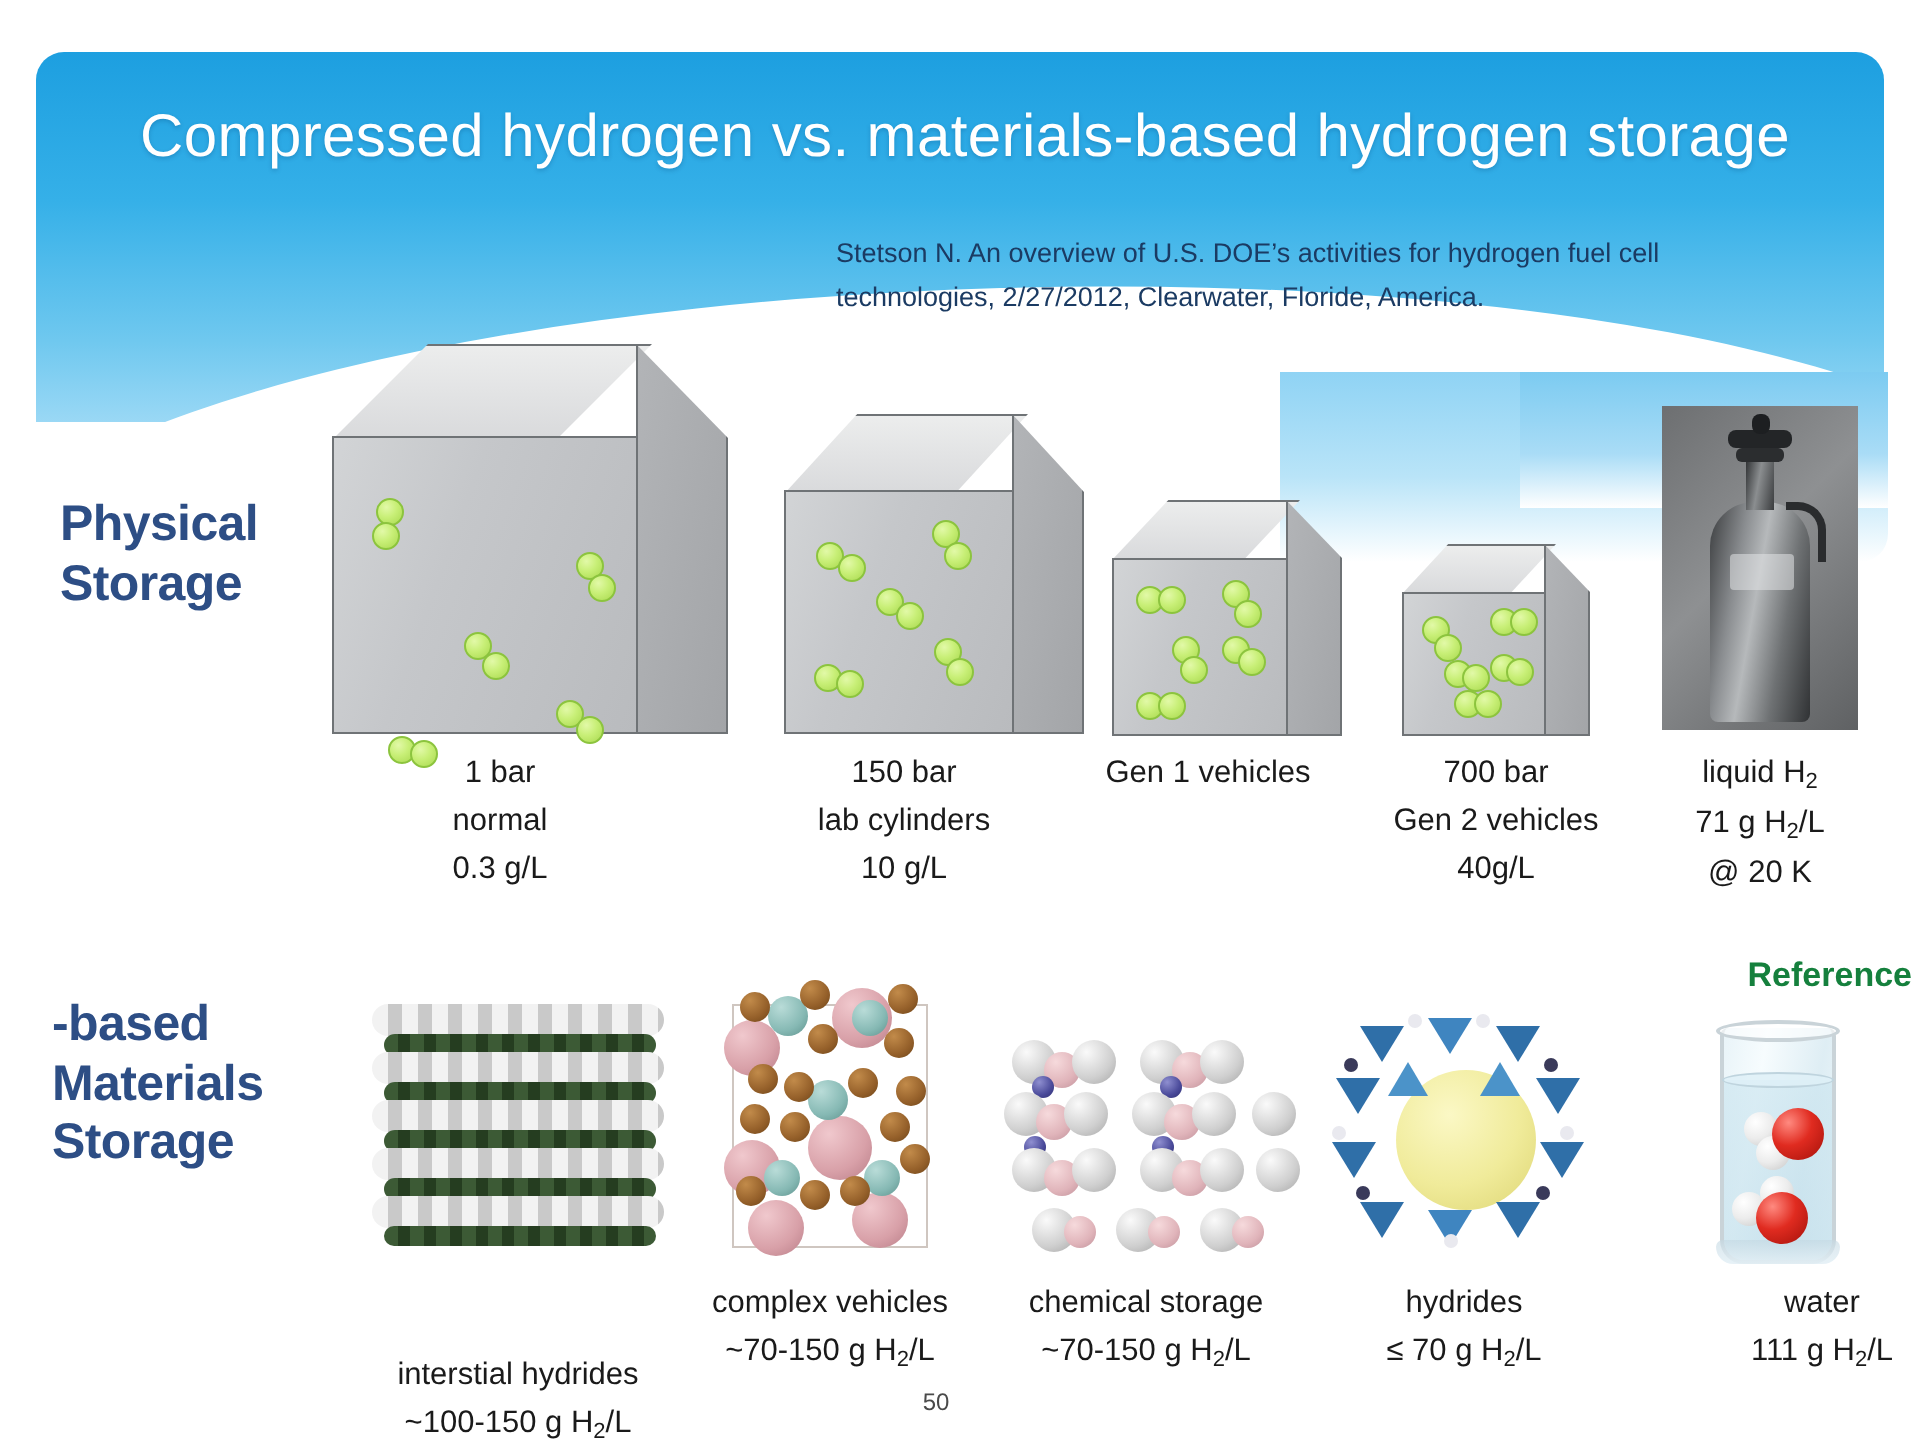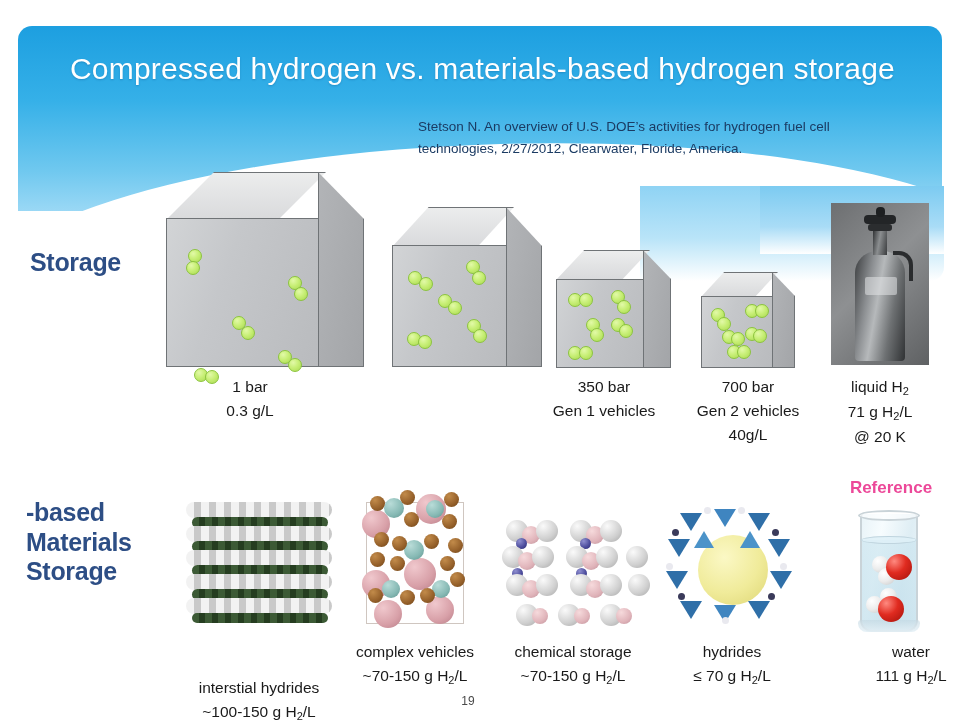--- a/index.html
+++ b/index.html
@@ -133,22 +133,22 @@
     background:rgba(225,228,230,.55);border-radius:2px;
   }
 
   
   .matimg{position:absolute;overflow:hidden;background:transparent;}
   .sph{position:absolute;border-radius:50%;}
   .tri{position:absolute;width:0;height:0;}
 
   
   #reference-label{
-    position:absolute;left:826px;top:478px;width:130px;text-align:center;
-    color:#ec4899;font-size:17px;font-weight:bold;
+    position:absolute;left:826px;top:478px;width:130px;text-align:right;
+    color:#15803d;font-size:17px;font-weight:bold;
   }
   
   .glass-wrap{position:absolute;left:838px;top:508px;width:104px;height:130px;}
   .glass-body{
     position:absolute;left:22px;top:6px;width:58px;height:118px;
     border:2px solid #c9d3d8;border-top:none;
     border-radius:4px 4px 12px 12px;
     background:linear-gradient(100deg,rgba(225,240,246,.75) 0%,rgba(246,252,254,.92) 30%,rgba(214,233,241,.8) 70%,rgba(236,246,250,.9) 100%);
     box-sizing:border-box;
   }
@@ -197,20 +197,21 @@
     <div class="swoosh-a"></div>
     <div class="swoosh-b"></div>
   </div>
   <div class="blue-patch"></div>
   <div class="blue-patch2"></div>
 
   <div class="slide-title">Compressed hydrogen vs. materials-based hydrogen storage</div>
   <div class="citation">Stetson N. An overview of U.S. DOE’s activities for hydrogen fuel cell technologies, 2/27/2012, Clearwater, Floride, America.</div>
 
   <div class="sec-label" id="phys-label">
+    <div>Physical</div>
     <div>Storage</div>
   </div>
 
   <div class="cube" style="left:166px;top:172px;width:198px;height:195px;">
     <div class="face-top" style="left:0;top:0;width:160px;height:48px;clip-path:polygon(30% 0,100% 0,70% 100%,0 100%);"></div>
     <div class="face-side" style="left:152px;top:0;width:46px;height:195px;clip-path:polygon(0 0,100% 47px,100% 100%,0 100%);"></div>
     <div class="face-front" style="left:0;top:46px;width:153px;height:149px;"></div>
     <span class="h2" style="left:22px;top:77px;"></span>
     <span class="h2" style="left:20px;top:89px;"></span>
     <span class="h2" style="left:122px;top:104px;"></span>
@@ -276,24 +277,29 @@
     <div class="cyl-neck"></div>
     <div class="cyl-hose"></div>
     <div class="cyl-valve"></div>
     <div class="cyl-valve2"></div>
     <div class="cyl-knob"></div>
     <div class="cyl-lbl"></div>
   </div>
 
   <div class="cap" style="left:172px;top:375px;width:156px;">
     <div>1 bar</div>
+    <div>normal</div>
     <div>0.3 g/L</div>
   </div>
+  <div class="cap" style="left:378px;top:375px;width:148px;">
+    <div>150 bar</div>
+    <div>lab cylinders</div>
+    <div>10 g/L</div>
+  </div>
   <div class="cap" style="left:528px;top:375px;width:152px;">
-    <div>350 bar</div>
     <div>Gen 1 vehicles</div>
   </div>
   <div class="cap" style="left:672px;top:375px;width:152px;">
     <div>700 bar</div>
     <div>Gen 2 vehicles</div>
     <div>40g/L</div>
   </div>
   <div class="cap" style="left:818px;top:375px;width:124px;">
     <div>liquid H<span class="sub">2</span></div>
     <div>71 g H<span class="sub">2</span>/L</div>
@@ -441,14 +447,14 @@
   </div>
   <div class="cap" style="left:662px;top:640px;width:140px;">
     <div>hydrides</div>
     <div>≤ 70 g H<span class="sub">2</span>/L</div>
   </div>
   <div class="cap" style="left:846px;top:640px;width:130px;">
     <div>water</div>
     <div>111 g H<span class="sub">2</span>/L</div>
   </div>
 
-  <div class="pagenum">19</div>
+  <div class="pagenum">50</div>
 </div>
 
 </body></html>

